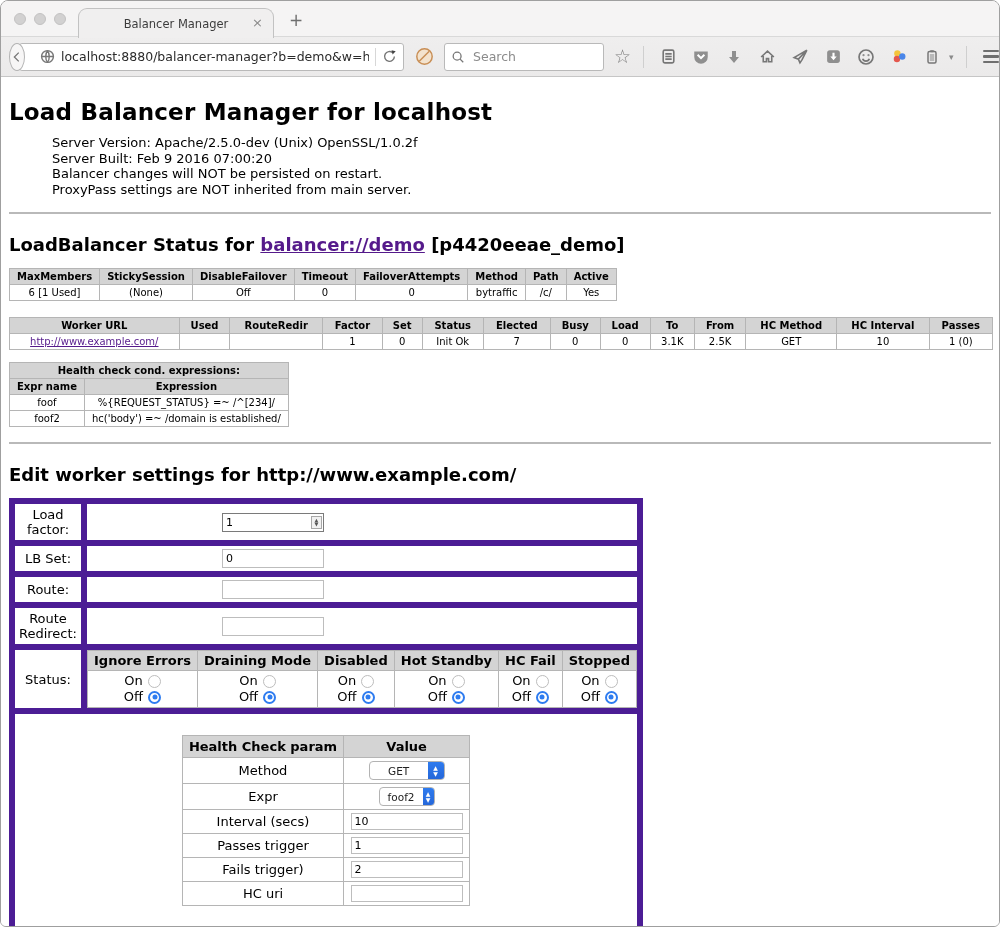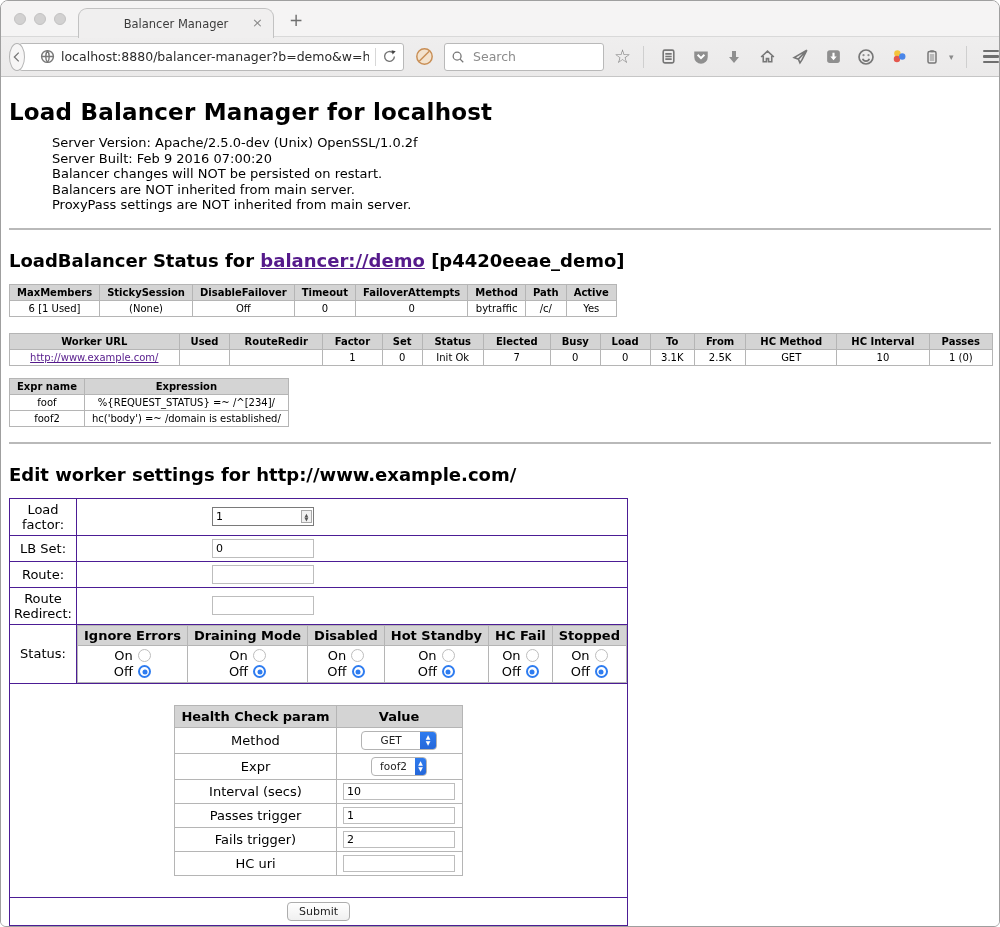--- a/index.html
+++ b/index.html
@@ -45,21 +45,21 @@
   a{color:var(--link);}
 
   table.tbl{border-collapse:collapse;font-size:10px;border:1px solid #909090;}
   table.tbl th,table.tbl td{border:1px solid #b5b5b5;padding:2px 7px;text-align:center;white-space:nowrap;}
   table.tbl th{background:var(--table-header-bg);}
   .mb16{margin-bottom:16px;} .mb12{margin-bottom:12px;}
   td.left{text-align:left;}
 
   
   table.form-tbl{border-collapse:collapse;font-size:13px;border:1px solid #8f8f8f;width:564px;}
-  table.form-tbl>tbody>tr>td{border:1px solid #4c1d95;padding:3px 4px;}
+  table.form-tbl>tbody>tr>td{border:6px solid #4c1d95;padding:3px 4px;}
   td.flabel{width:100px;text-align:center;}
   td.finput{padding-left:135px !important;}
   input.txt{height:19px;width:102px;border:1px solid #bdbdbd;font-size:11px;font-family:inherit;padding:0 3px;background:#fff;}
   .num-wrap{position:relative;display:inline-block;}
   .num-wrap input{border:1px solid #7a7a7a;padding-right:14px;}
   .spinner{position:absolute;right:2px;top:3px;width:11px;height:13px;border:1px solid #a8a8a8;background:#f1f1f1;display:flex;flex-direction:column;align-items:center;justify-content:center;font-size:5px;line-height:4px;color:#555;}
   .status-tbl{border-collapse:collapse;width:100%;font-size:13px;}
   .status-tbl th,.status-tbl td{border:1px solid #b5b5b5;padding:2px 6px;text-align:center;white-space:nowrap;}
   .status-tbl th{background:var(--table-header-bg);}
   .radio-line{display:flex;align-items:center;justify-content:center;gap:5px;line-height:16px;}
@@ -203,21 +203,20 @@
   </div>
 
   <div class="content">
 
     <h1>Load Balancer Manager for localhost</h1>
 
     <div>
       <div class="srvline">Server Version: Apache/2.5.0-dev (Unix) OpenSSL/1.0.2f</div>
       <div class="srvline">Server Built: Feb 9 2016 07:00:20</div>
       <div class="srvline">Balancer changes will NOT be persisted on restart.</div>
-      <div class="srvline">Balancers are NOT inherited from main server.</div>
       <div class="srvline">ProxyPass settings are NOT inherited from main server.</div>
     </div>
 
     <hr>
 
     <h3>
       <span>LoadBalancer Status for</span>
       <a href="#">balancer://demo</a>
       <span>[p4420eeae_demo]</span>
     </h3>
@@ -281,20 +280,23 @@
         <td>GET</td>
         <td>10</td>
         <td>1 (0)</td>
 
       </tr>
     </tbody>
       </table>
 
     <table class="tbl">
       <tbody>
+          <tr>
+        <th colspan="2">Health check cond. expressions:</th>
+      </tr>
       <tr>
         <th>Expr name</th>
         <th>Expression</th>
       </tr>
       <tr>
         <td>foof</td>
         <td class="left">%{REQUEST_STATUS} =~ /^[234]/</td>
       </tr>
       <tr>
         <td>foof2</td>

